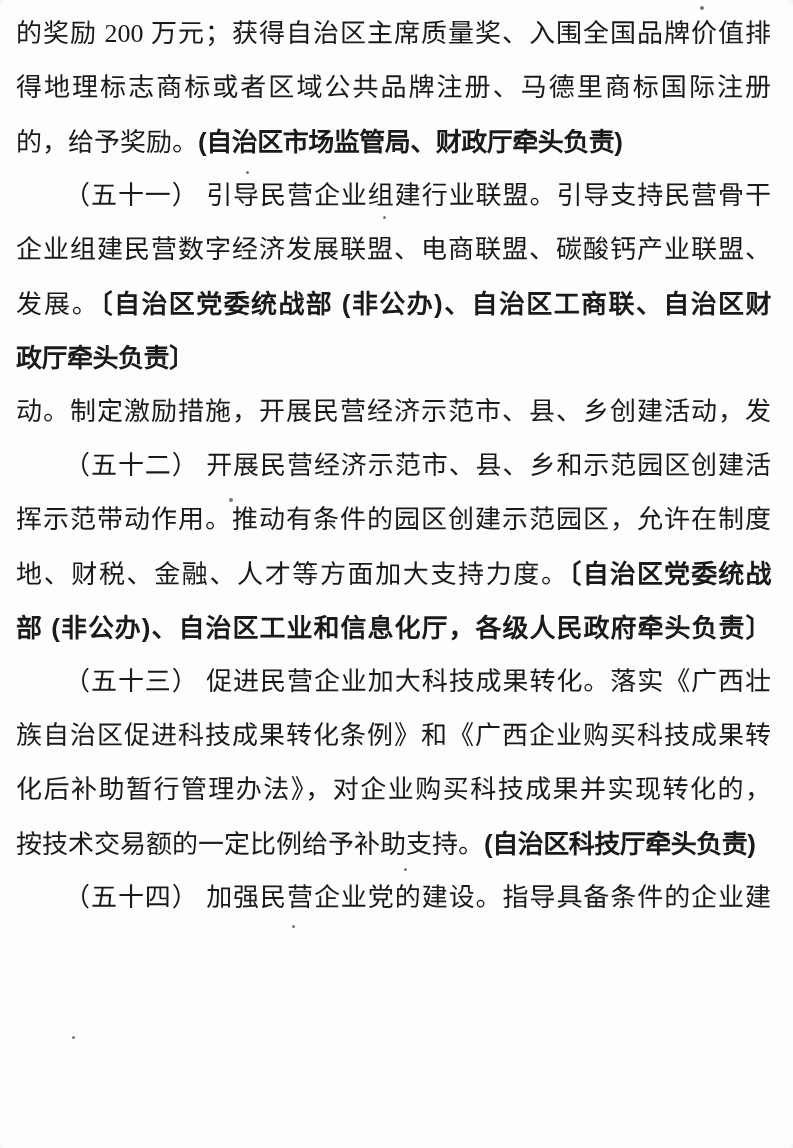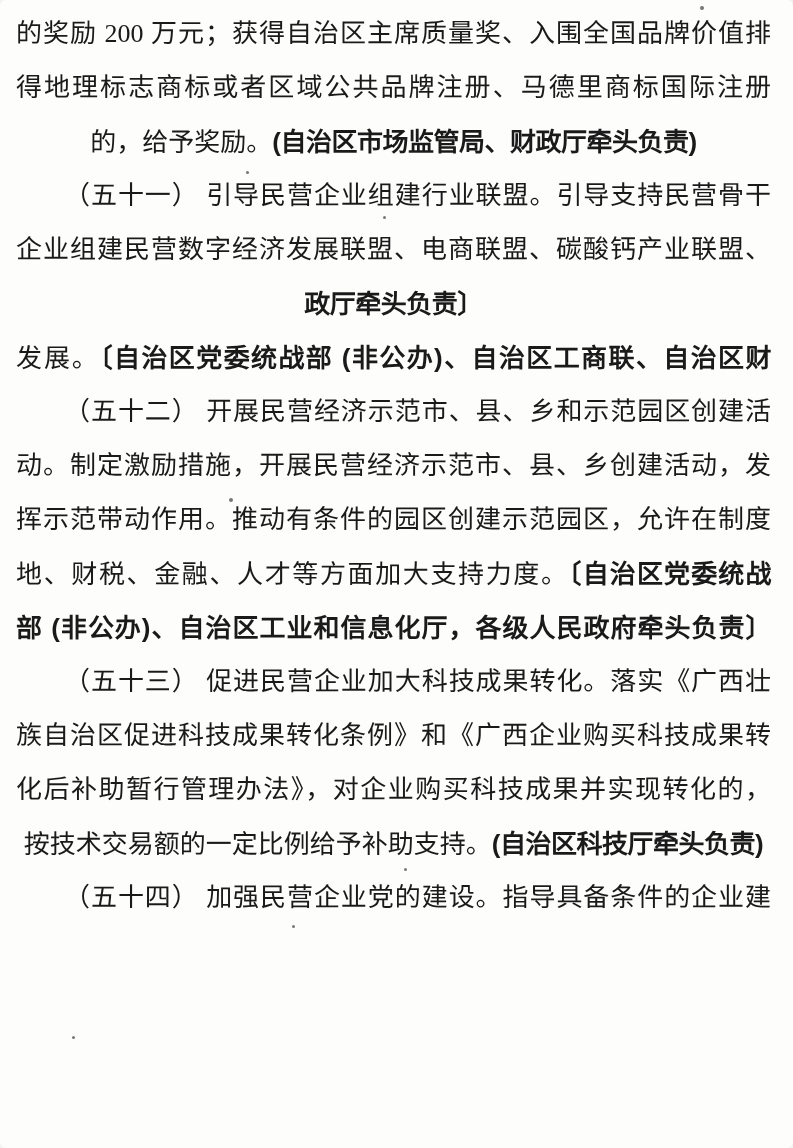--- a/index.html
+++ b/index.html
@@ -26,21 +26,21 @@
     position: absolute;
     top: 7px;
     left: 16px;
     right: 22px;
   }
   .line {
     height: 54px;
     line-height: 54px;
     font-size: 26px;
     white-space: nowrap;
-    text-align: center;
+    text-align: left;
   }
   .line.justify {
     text-align: justify;
     text-align-last: justify;
     text-justify: inter-character;
     white-space: normal;
   }
   .line.indent {
     text-indent: 48px;
   }
@@ -63,24 +63,24 @@
 </head>
 <body>
 
 <div class="page" style="background: rgb(253, 253, 252); color: rgb(26, 26, 26);">
   <div class="text-lines">
       <div class="line justify"><span class="seg">的奖励 200 万元；获得自治区主席质量奖、入围全国品牌价值排</span></div>
       <div class="line justify"><span class="seg">得地理标志商标或者区域公共品牌注册、马德里商标国际注册</span></div>
       <div class="line"><span class="seg">的，给予奖励。</span><span class="seg seg-bold">(自治区市场监管局、财政厅牵头负责)</span></div>
       <div class="line indent justify"><span class="seg">（五十一） 引导民营企业组建行业联盟。引导支持民营骨干</span></div>
       <div class="line justify"><span class="seg">企业组建民营数字经济发展联盟、电商联盟、碳酸钙产业联盟、</span></div>
+      <div class="line justify"><span class="seg">发展。</span><span class="seg seg-bold">〔自治区党委统战部 (非公办)、自治区工商联、自治区财</span></div>
       <div class="line"><span class="seg seg-bold">政厅牵头负责〕</span></div>
-      <div class="line justify"><span class="seg">发展。</span><span class="seg seg-bold">〔自治区党委统战部 (非公办)、自治区工商联、自治区财</span></div>
+      <div class="line justify"><span class="seg">动。制定激励措施，开展民营经济示范市、县、乡创建活动，发</span></div>
       <div class="line indent justify"><span class="seg">（五十二） 开展民营经济示范市、县、乡和示范园区创建活</span></div>
-      <div class="line justify"><span class="seg">动。制定激励措施，开展民营经济示范市、县、乡创建活动，发</span></div>
       <div class="line justify"><span class="seg">挥示范带动作用。推动有条件的园区创建示范园区，允许在制度</span></div>
       <div class="line justify"><span class="seg">地、财税、金融、人才等方面加大支持力度。</span><span class="seg seg-bold">〔自治区党委统战</span></div>
       <div class="line justify"><span class="seg seg-bold">部 (非公办)、自治区工业和信息化厅，各级人民政府牵头负责〕</span></div>
       <div class="line indent justify"><span class="seg">（五十三） 促进民营企业加大科技成果转化。落实《广西壮</span></div>
       <div class="line justify"><span class="seg">族自治区促进科技成果转化条例》和《广西企业购买科技成果转</span></div>
       <div class="line justify"><span class="seg">化后补助暂行管理办法》，对企业购买科技成果并实现转化的，</span></div>
       <div class="line"><span class="seg">按技术交易额的一定比例给予补助支持。</span><span class="seg seg-bold">(自治区科技厅牵头负责)</span></div>
       <div class="line indent justify"><span class="seg">（五十四） 加强民营企业党的建设。指导具备条件的企业建</span></div>
     </div>
 <div class="artifact" style="left: 700px; top: 6px; width: 4px; height: 4px;"></div>

